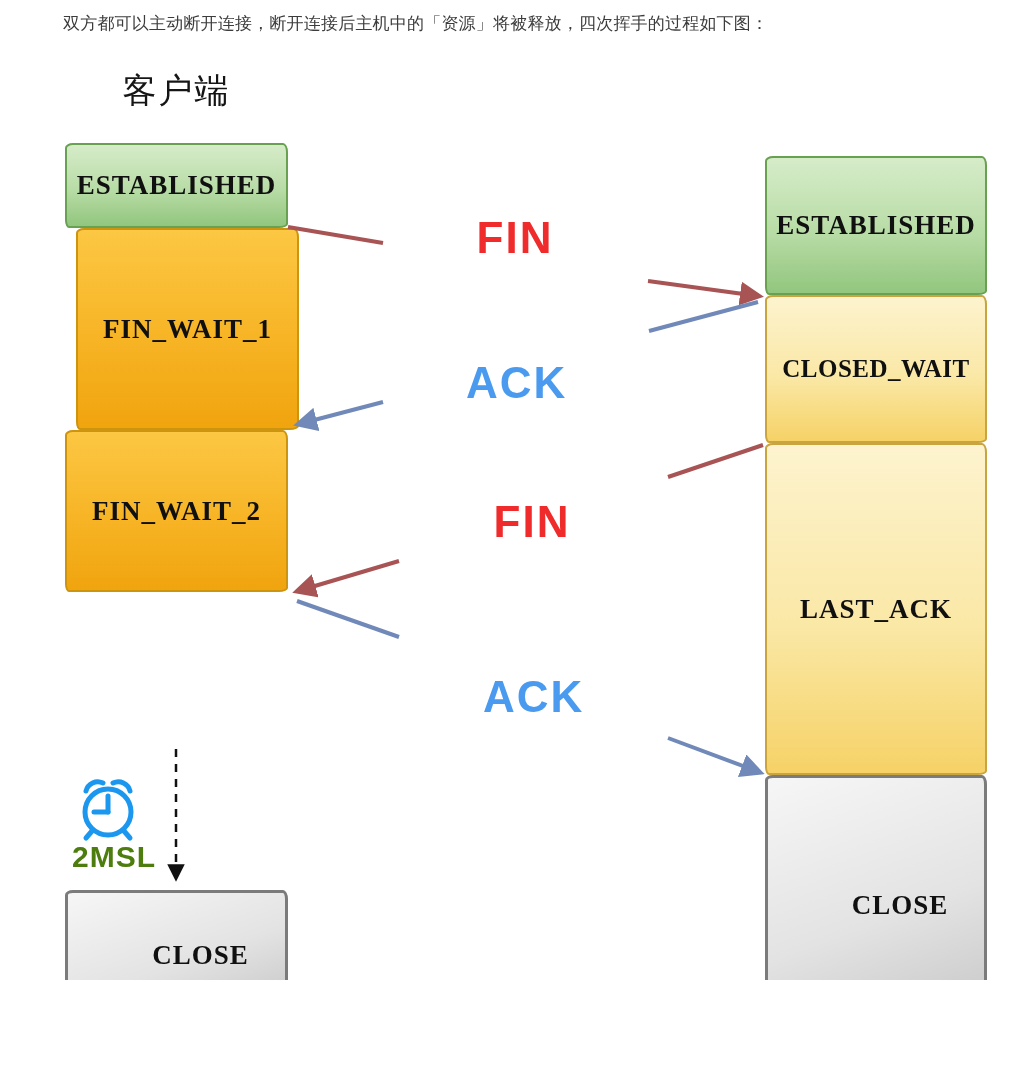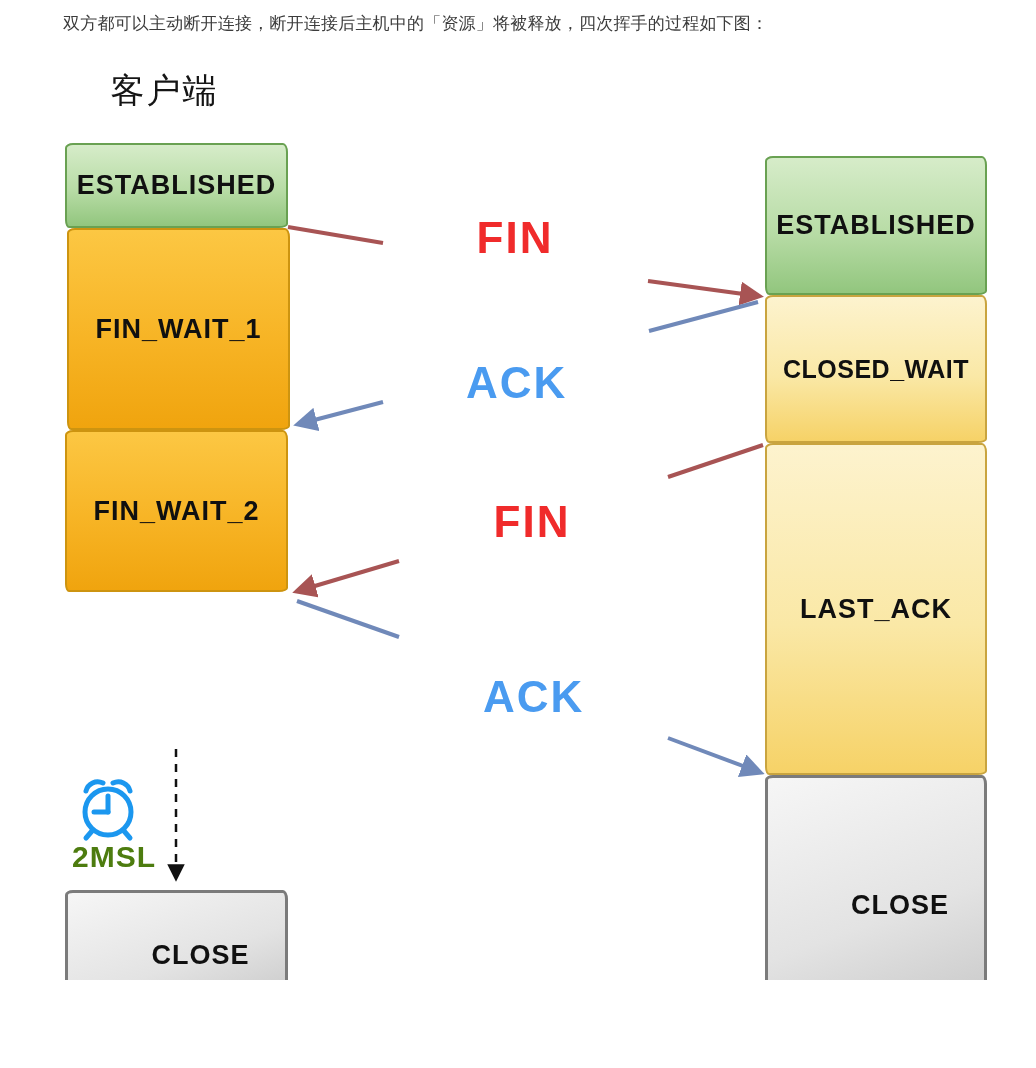--- a/index.html
+++ b/index.html
@@ -6,21 +6,21 @@
   body{font-family:"Liberation Sans","DejaVu Sans",sans-serif;}
   .page{position:relative;width:1036px;height:980px;background:#ffffff;overflow:hidden;}
 
   .intro{position:absolute;left:63px;top:12px;width:930px;font-size:17px;color:#3c3c3c;letter-spacing:.2px;}
 
   .col-title{position:absolute;top:70px;height:42px;display:flex;align-items:center;justify-content:center;
     font-size:34px;color:#151515;letter-spacing:2px;}
 
   .state-box{position:absolute;display:flex;align-items:center;justify-content:center;box-sizing:border-box;
     border-radius:8px 5px 9px 4px / 5px 9px 4px 8px;}
-  .state-label{font-family:Liberation Sans, sans-serif;font-weight:700;color:#101010;font-size:27px;letter-spacing:1px;}
+  .state-label{font-family:Liberation Serif, serif;font-weight:700;color:#101010;font-size:27px;letter-spacing:1px;}
   .state-label.small{font-size:25px;letter-spacing:.5px;}
 
   .c-green {background:linear-gradient(180deg,#d6ecc9 0%,#b8dca6 55%,#92c67e 100%);border:2px solid #69a152;}
   .c-orange{background:linear-gradient(180deg,#fcc743 0%,#f7b425 55%,#f0a40e 100%);border:2px solid #cd9410;}
   .c-yellow{background:linear-gradient(180deg,#fdf3ce 0%,#fae8a6 55%,#f6d267 100%);border:2px solid #c9a43f;}
   .c-pink  {background:linear-gradient(180deg,#f8d8d8 0%,#f0b3b3 55%,#e48b8b 100%);border:2px solid #ad5350;}
   .c-gray  {background:linear-gradient(160deg,#f6f6f6 0%,#e3e3e3 55%,#c4c4c4 100%);border:3px solid #7b7b7b;padding-left:48px;}
 
   .msg-label{position:absolute;width:100px;text-align:center;font-family:Liberation Sans, sans-serif;
     font-weight:700;font-size:44px;letter-spacing:2px;}
@@ -32,26 +32,26 @@
 
   .arrow-layer{position:absolute;left:0;top:0;pointer-events:none;}
 </style>
 </head>
 <body>
 
 <div class="page">
 
   <div class="intro">双方都可以主动断开连接，断开连接后主机中的「资源」将被释放，四次挥手的过程如下图：</div>
 
-  <div class="col-title" style="left:53px;width:223px;">客户端</div>
+  <div class="col-title" style="left:65px;width:223px;">客户端</div>
 
   <div class="state-box c-green" style="left:65px;top:143px;width:223px;height:85px;">
     <span class="state-label">ESTABLISHED</span>
   </div>
-  <div class="state-box c-orange" style="left:67px;top:228px;width:223px;height:202px;">
+  <div class="state-box c-orange" style="left:76px;top:228px;width:223px;height:202px;">
     <span class="state-label">FIN_WAIT_1</span>
   </div>
   <div class="state-box c-orange" style="left:65px;top:430px;width:223px;height:162px;">
     <span class="state-label">FIN_WAIT_2</span>
   </div>
   <div class="state-box c-gray" style="left:65px;top:890px;width:223px;height:130px;">
     <span class="state-label">CLOSE</span>
   </div>
 
   <div class="state-box c-green" style="left:765px;top:156px;width:222px;height:139px;">

